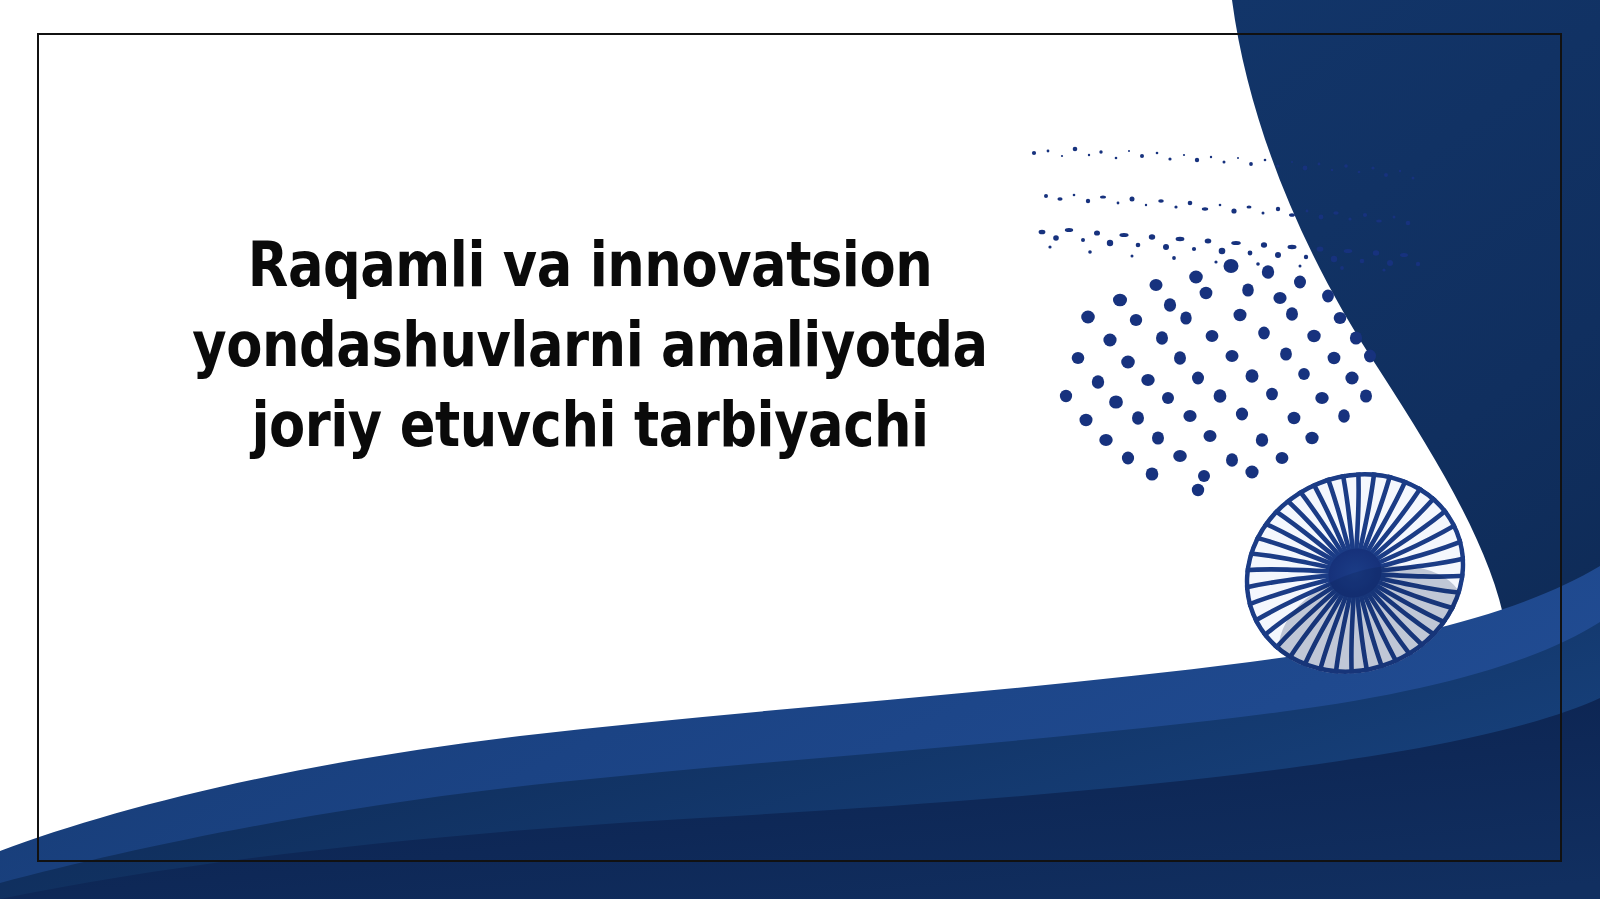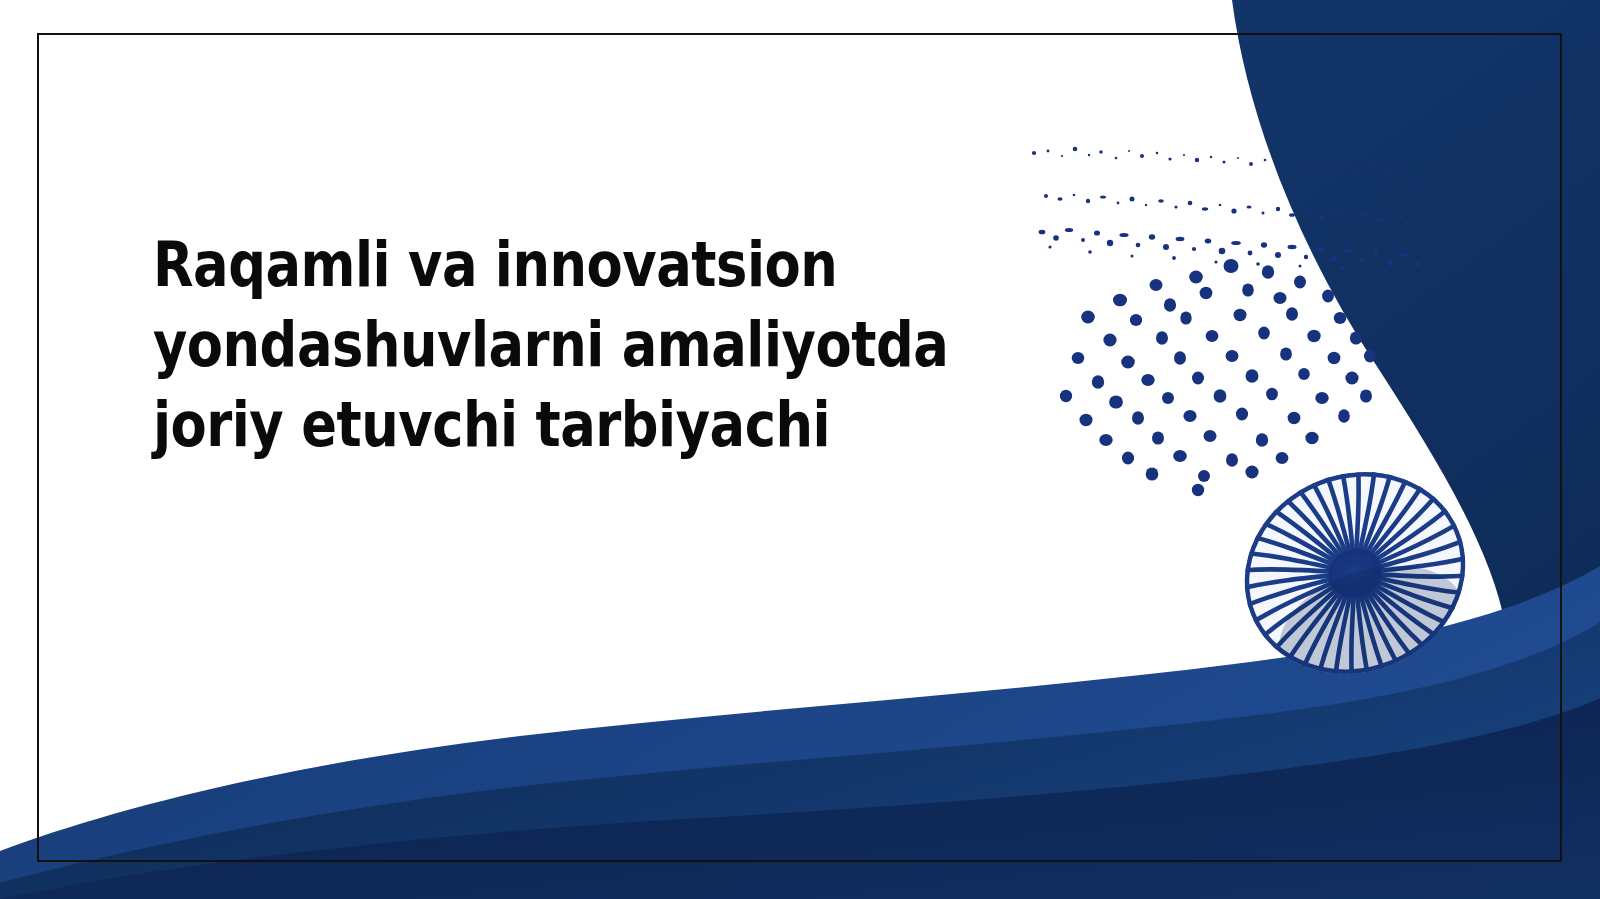--- a/index.html
+++ b/index.html
@@ -35,21 +35,21 @@
     border: 2px solid #111111;
     box-sizing: border-box;
   }
 
   
   #title-block {
     position: absolute;
     left: 120px;
     top: 225px;
     width: 940px;
-    text-align: left;
+    text-align: center;
   }
   #title-text {
     margin: 0;
     font-family: "DejaVu Sans Condensed", "Liberation Sans Narrow", "Liberation Sans", sans-serif;
     font-size: 63px;
     font-weight: 700;
     line-height: 1.27;
     letter-spacing: -0.5px;
     color: #0a0a0a;
     white-space: pre-line;

